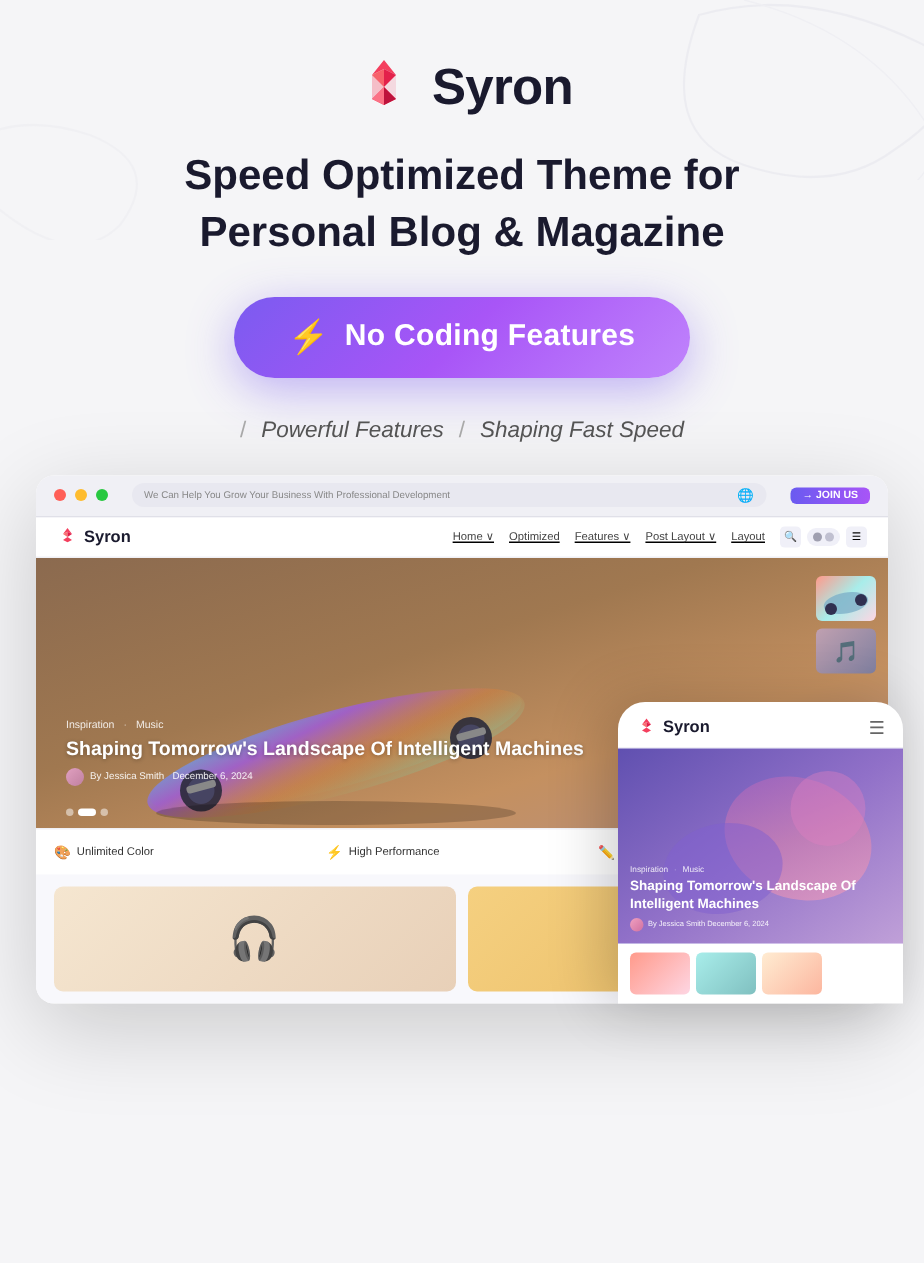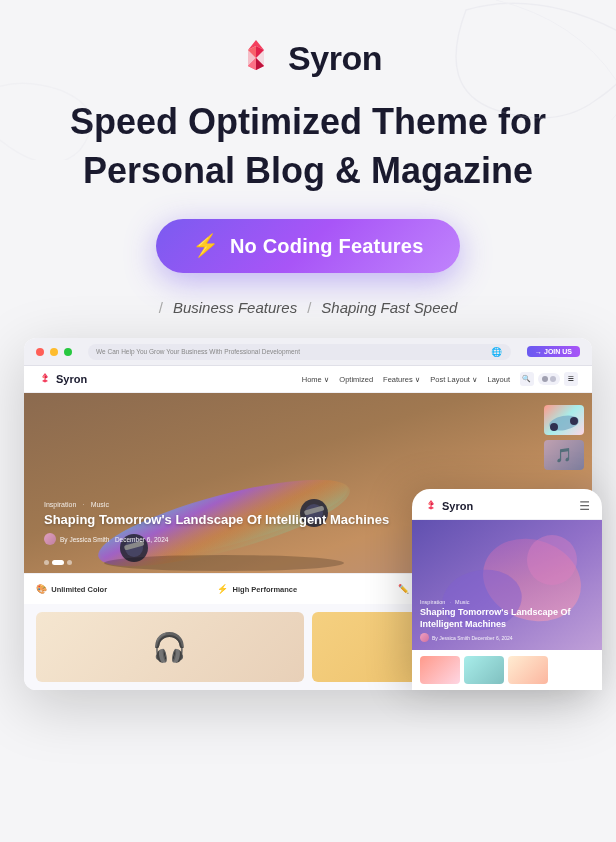--- a/index.html
+++ b/index.html
@@ -46,21 +46,21 @@
       color: #1a1a2e;
       letter-spacing: -0.5px;
     }
 
     
     .headline-section {
       text-align: center;
       padding: 18px 60px 0;
     }
     .headline-text {
-      font-size: 36px;
+      font-size: 28px;
       font-weight: 800;
       color: #1a1a2e;
       line-height: 1.35;
     }
 
     
     .badge-section {
       display: flex;
       justify-content: center;
       padding: 24px 0 20px;
@@ -165,20 +165,21 @@
       color: #1a1a2e;
     }
     .site-logo-icon-mini {
       width: 14px; height: 14px;
     }
     .site-nav-links {
       display: flex;
       gap: 10px;
       margin-left: auto;
       align-items: flex-end;
+      text-decoration: underline;
     }
     .site-nav-link {
       font-size: 7.5px;
       color: #444;
     }
     .site-nav-icons {
       display: flex;
       gap: 4px;
       margin-left: 10px;
       align-items: center;
@@ -299,21 +300,21 @@
       display: flex;
       align-items: center;
       gap: 4px;
       flex: 1;
     }
     .feature-icon-emoji {
       font-size: 9px;
     }
     .feature-icon-label {
       font-size: 7.5px;
-      font-weight: 700;
+      font-weight: 400;
       color: #333;
     }
 
     
     .thumb-grid {
       display: grid;
       grid-template-columns: 1fr 1fr;
       gap: 8px;
       padding: 8px 12px;
       background: #f8f8fc;
@@ -465,21 +466,21 @@
 
 <div class="badge-section">
   <div class="badge">
     <span class="badge-icon">⚡</span>
     <span class="badge-label">No Coding Features</span>
   </div>
 </div>
 
 <div class="features-row">
   <span class="features-divider">/</span>
-  <span>Business Features</span>
+  <span>Powerful Features</span>
   <span class="features-divider">/</span>
   <span>Shaping Fast Speed</span>
 </div>
 
 <div class="mockup-wrapper">
 
   <div class="browser-window">
 
     <div class="browser-topbar">
       <div class="browser-dot" style="background:#ff5f57;"></div>

